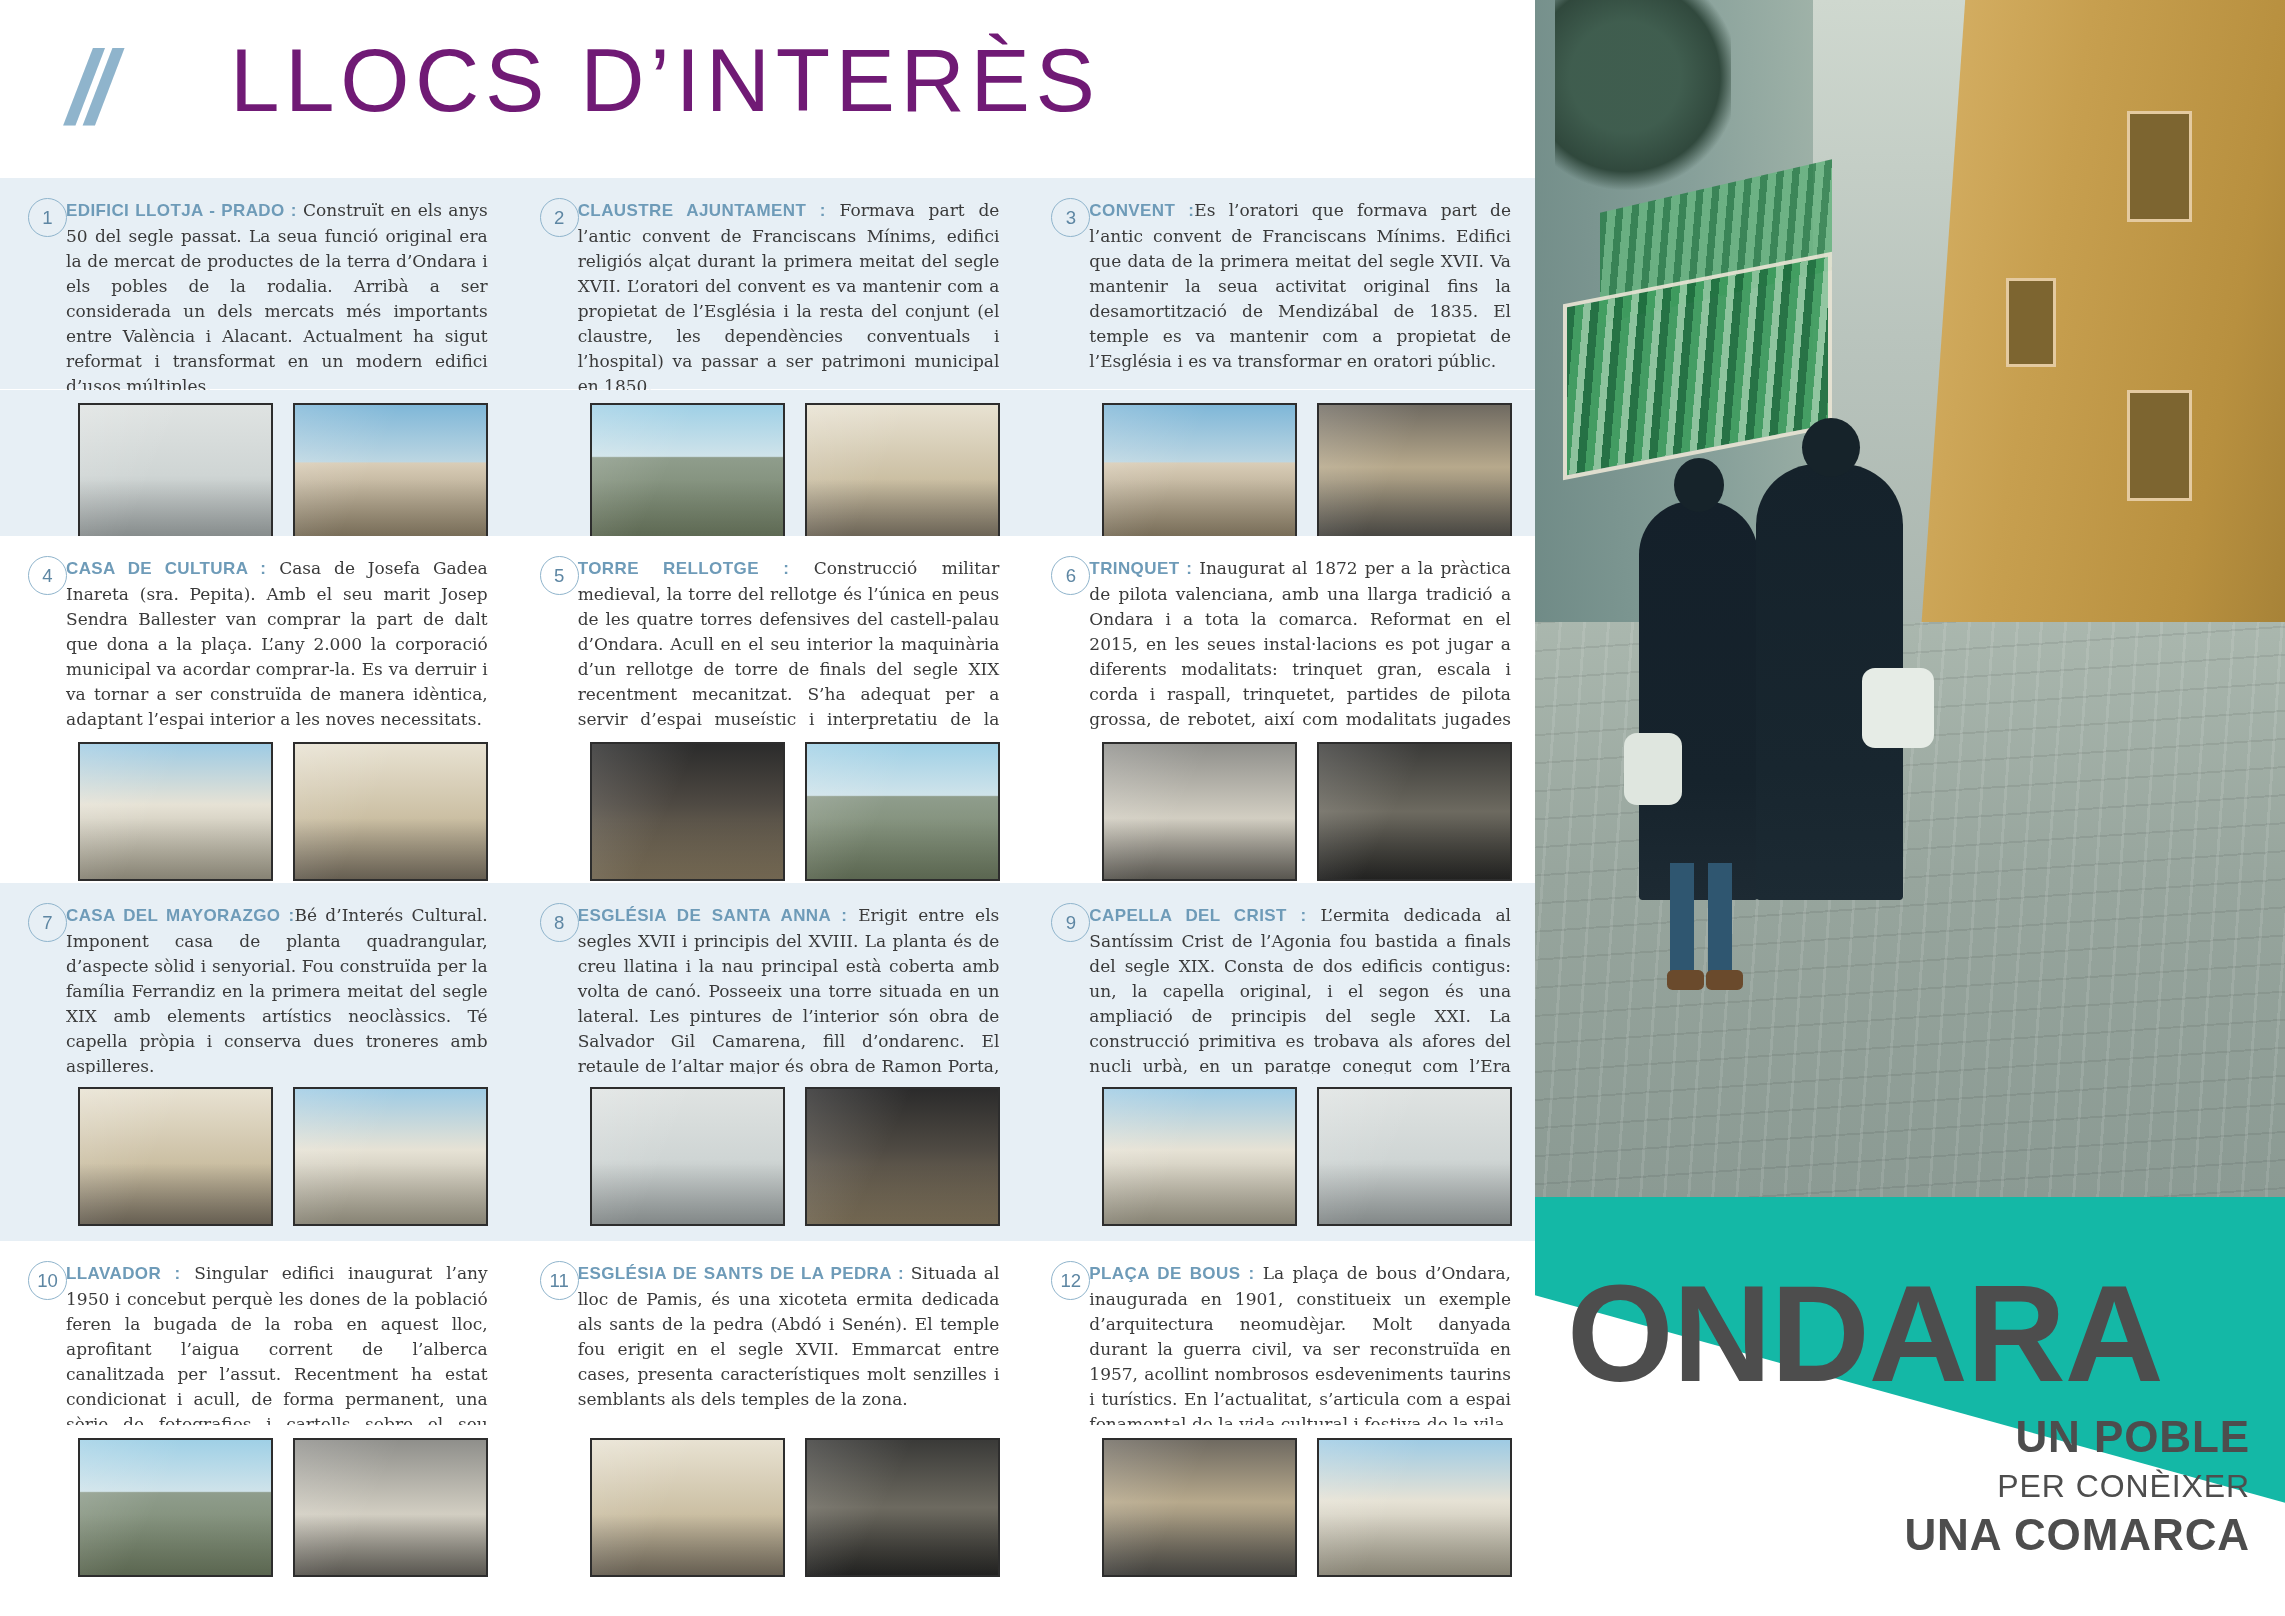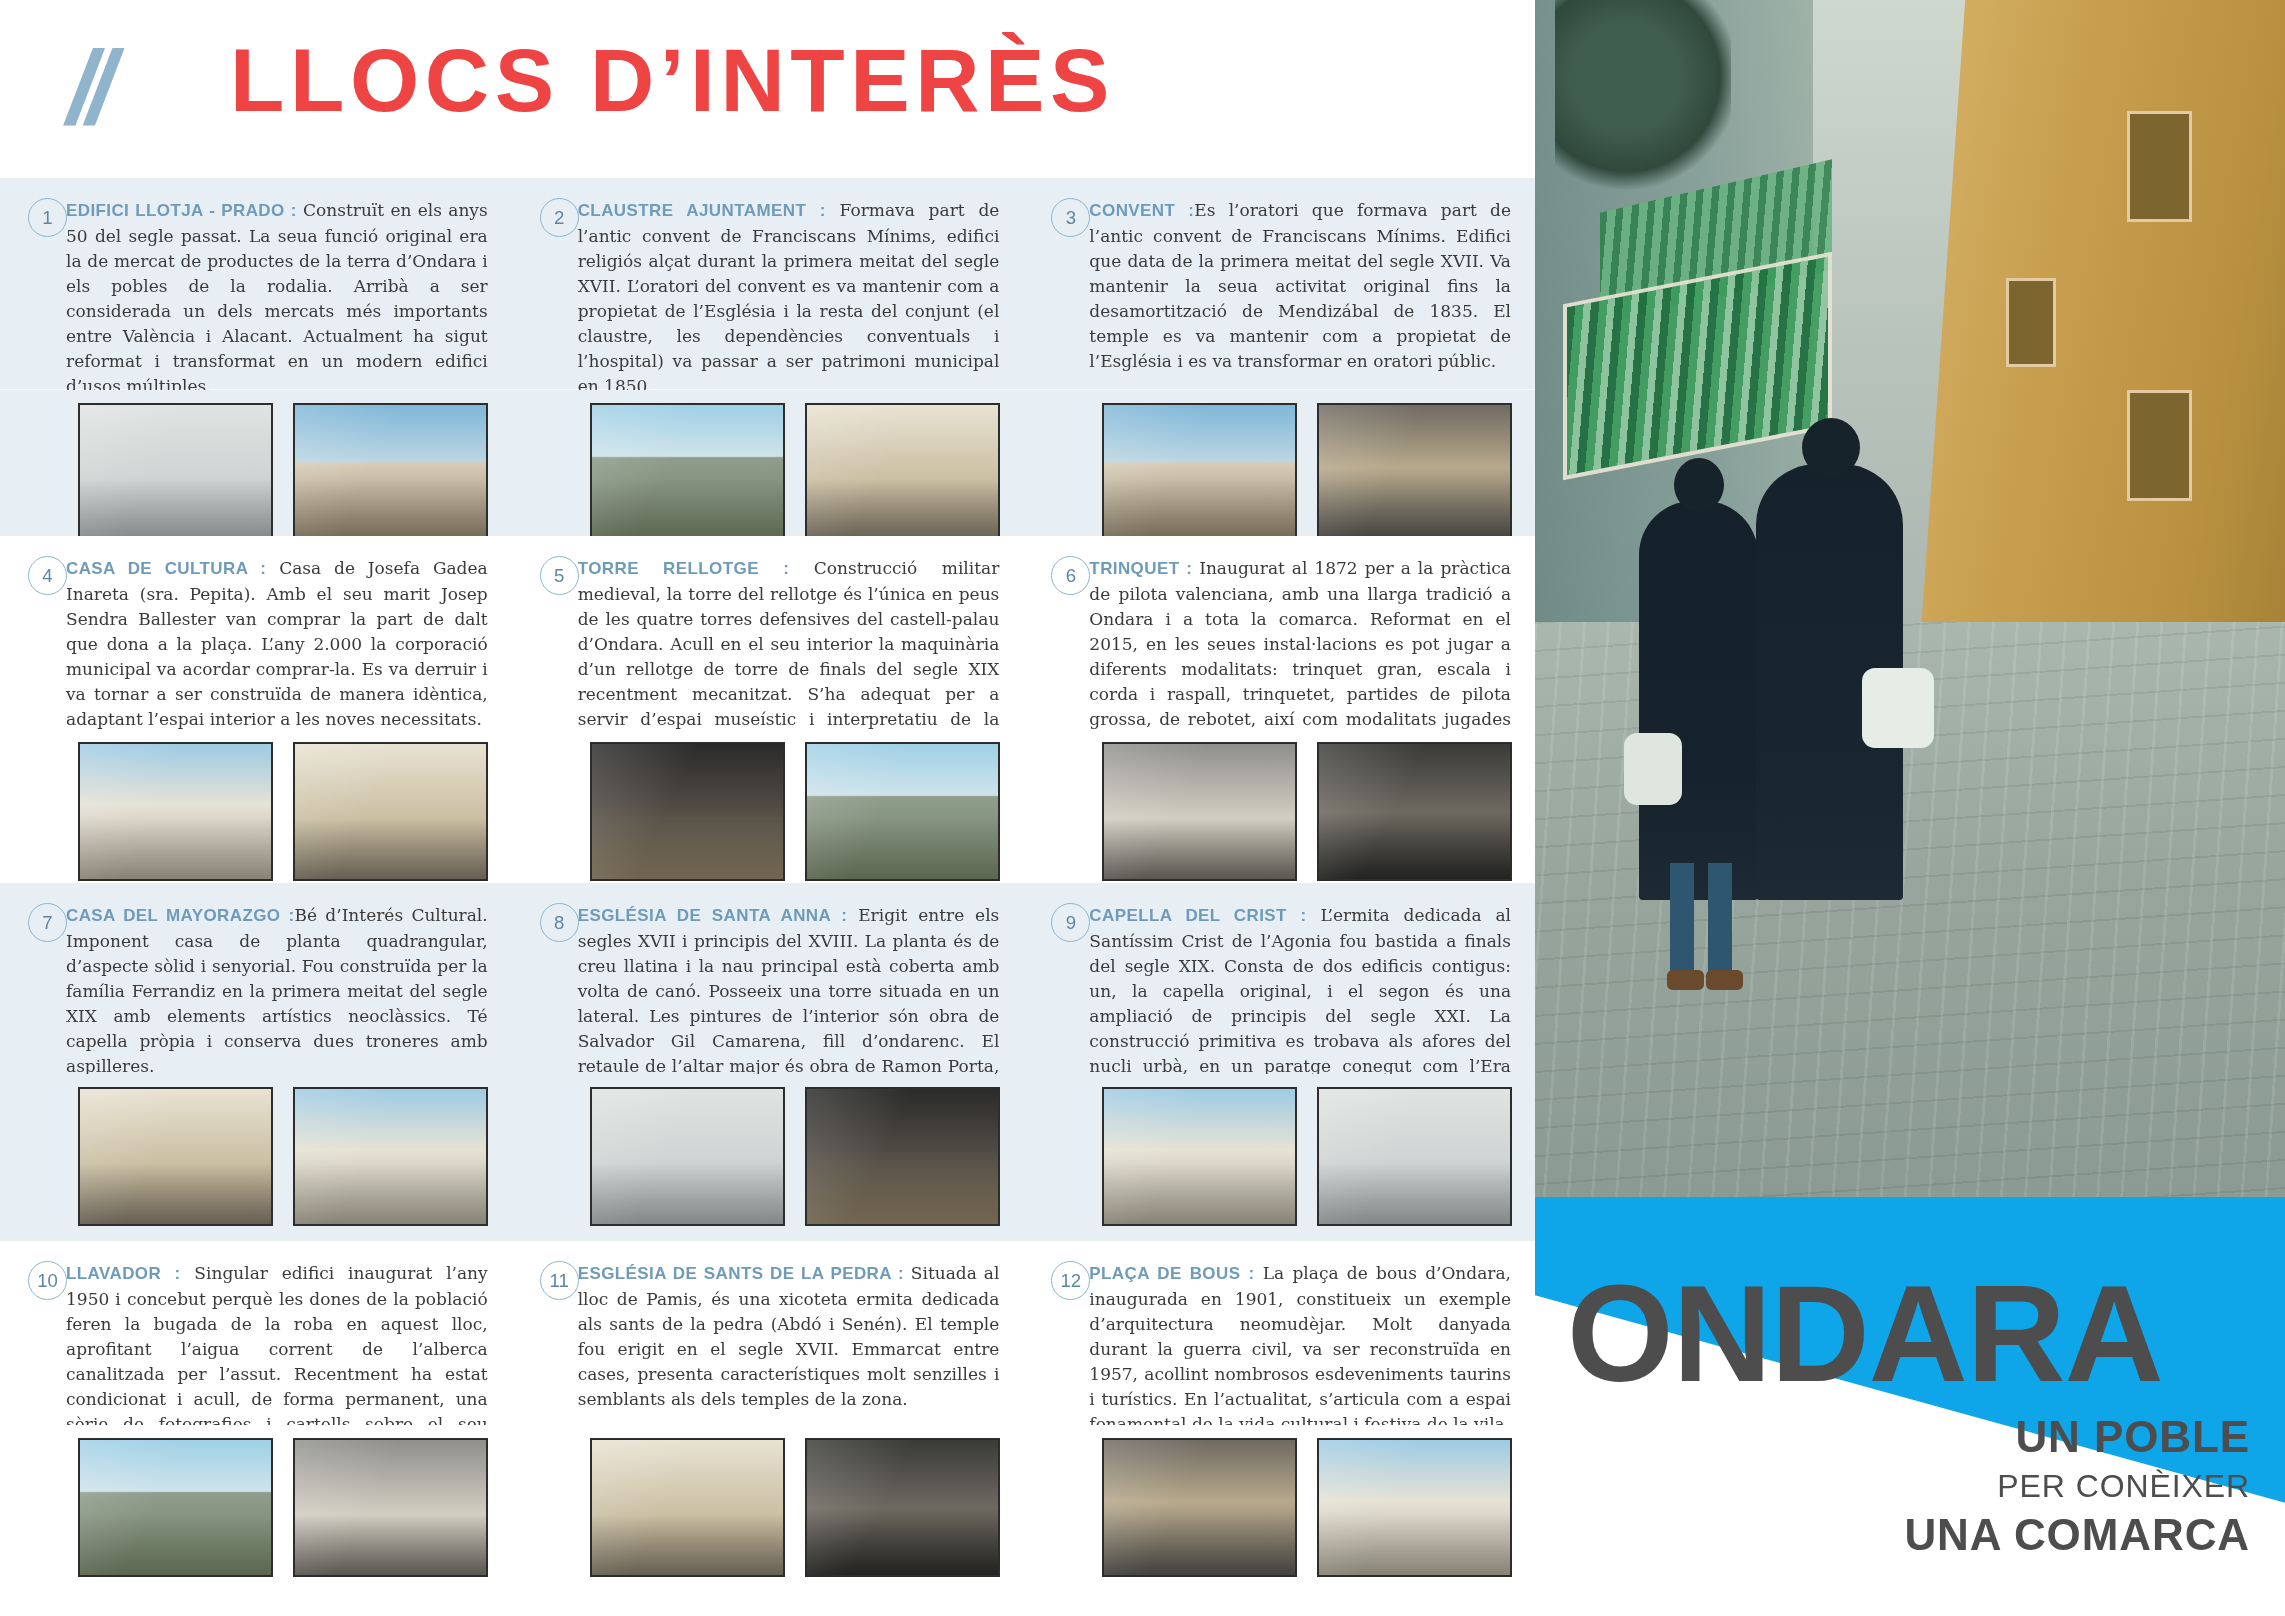--- a/index.html
+++ b/index.html
@@ -36,22 +36,22 @@
     color: #8fb4cc;
     letter-spacing: -9.3px;
     font-style: italic;
     line-height: 1;
   }
   #title {
     position: absolute;
     left: 230px; top: 20.4px;
     font-size: 89px;
     letter-spacing: 5.6px;
-    color: #ef4444;
-    font-weight: 700;
+    color: #701a75;
+    font-weight: 400;
     line-height: 1.35;
     white-space: nowrap;
   }
 
   
   .band {
     position: absolute;
     left: 0;
     width: 1535px;
     display: flex;
@@ -141,21 +141,21 @@
       linear-gradient(0deg, rgba(0,0,0,.18) 0%, rgba(0,0,0,0) 45%);
     pointer-events: none;
   }
 
   
   #cover {
     position: absolute;
     left: 1535px; top: 0;
     width: 750px; height: 1617px;
     overflow: hidden;
-    background: #0ea5e9;
+    background: #14b8a6;
   }
   #cover-art {
     position: absolute;
     left: 0; top: 0;
     width: 750px; height: 1197px;
     background:
       linear-gradient(180deg, #cfd8cf 0%, #b9c4bd 28%, #a9b5ae 55%, #93a099 100%);
     overflow: hidden;
   }
   

